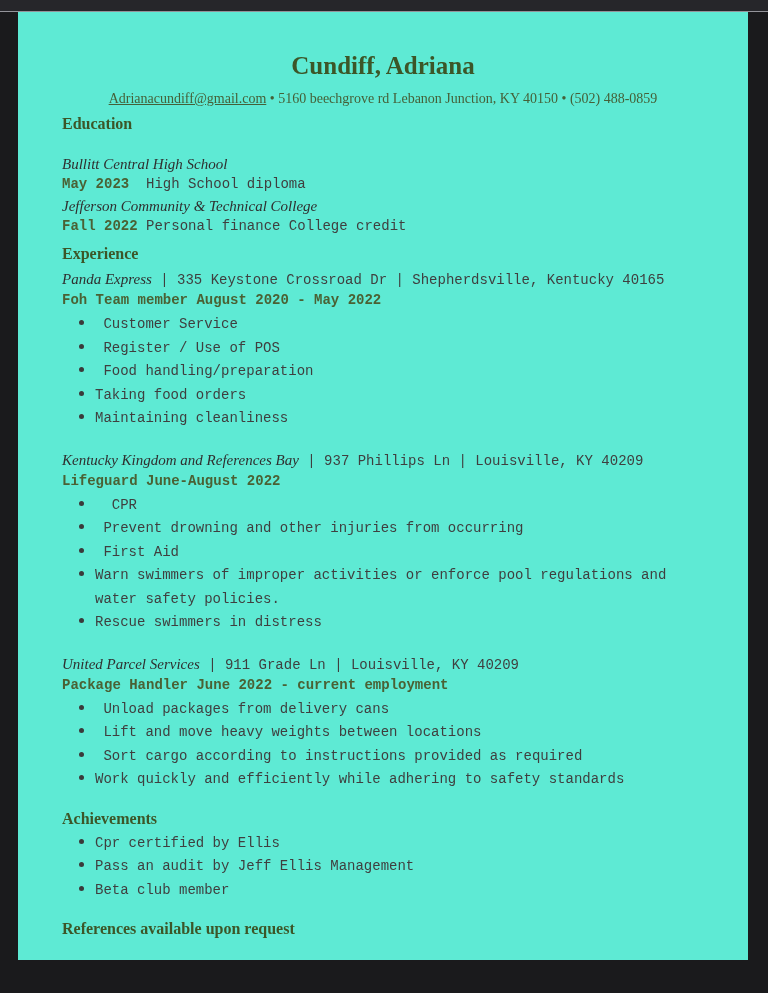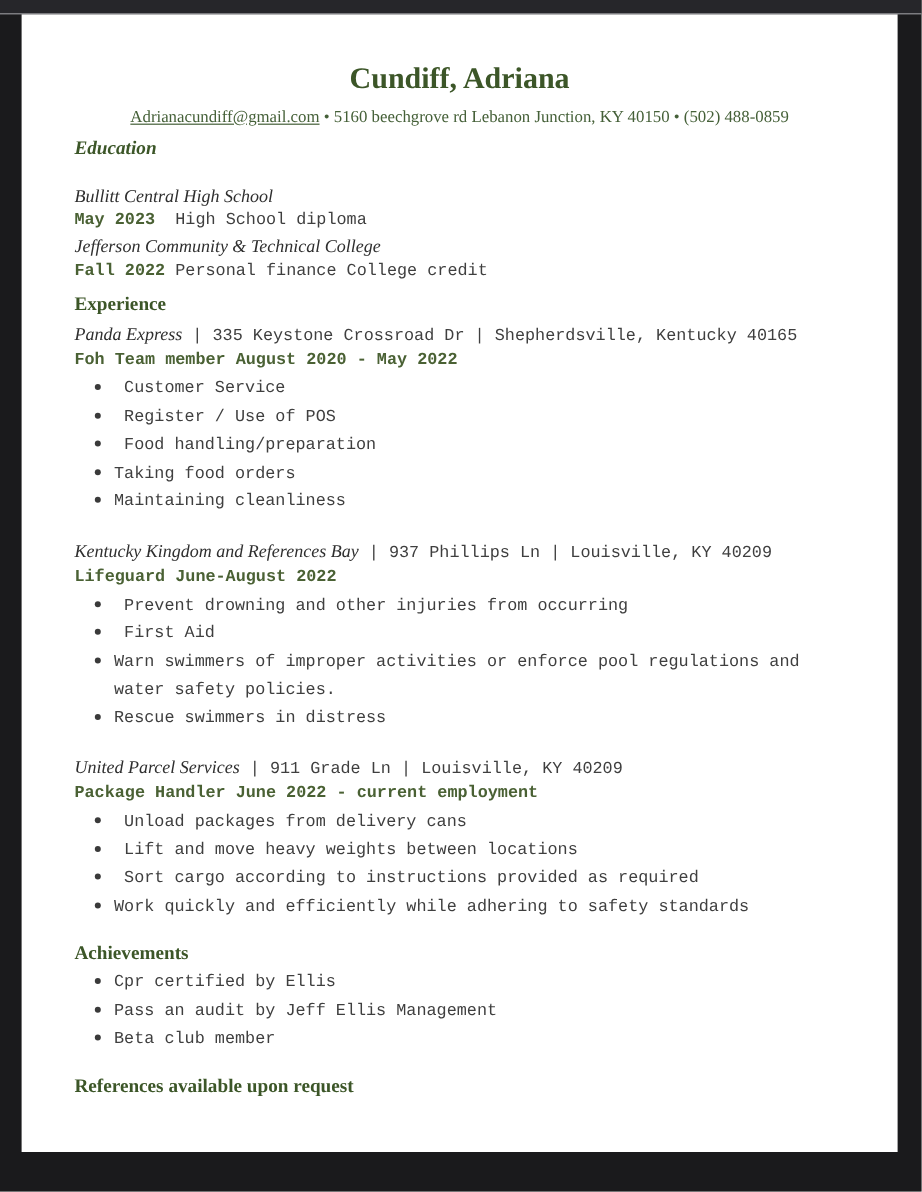--- a/index.html
+++ b/index.html
@@ -14,21 +14,21 @@
     position: absolute; top: 0; left: 0; width: 768px; height: 11px;
     background: #26262a;
   }
   .seam {
     position: absolute; top: 11px; left: 0; width: 768px; height: 1px;
     background: #94949a;
   }
   .page {
     position: absolute; top: 12px; left: 18px;
     width: 730px; height: 948px;
-    background: #ffffff;
+    background: #5eead4;
     padding: 38px 44px 20px 44px;
   }
   .doc-title {
     font-size: 25px; line-height: 32px; font-weight: 700;
     color: #3c5628; text-align: center;
     font-family: "Liberation Serif", serif;
   }
   .contact-line {
     margin-top: 8px;
     font-size: 14px; line-height: 18px;
@@ -36,21 +36,21 @@
     white-space: pre-wrap;
   }
   .contact-line a {
     color: #456038; text-decoration: underline; cursor: pointer;
   }
   h2.section-heading {
     font-size: 16px; line-height: 20px; font-weight: 700;
     color: #3c5628;
     font-family: "Liberation Serif", serif;
   }
-  .h2-education { margin-top: 6px; font-style: italic; }
+  .h2-education { margin-top: 6px; }
   .h2-experience { margin-top: 8px; }
   .h2-achievements { margin-top: 18px; }
   .footer-note {
     margin-top: 18px;
     font-size: 16px; line-height: 20px; font-weight: 700;
     color: #3c5628;
   }
   .school-line, .employer-line {
     font-size: 15px; line-height: 20px;
     color: #2f2f2f;
@@ -114,20 +114,21 @@
       <li><span class="bullet-dot"></span><span class="bullet-text"> Food handling/preparation</span></li>
       <li><span class="bullet-dot"></span><span class="bullet-text">Taking food orders</span></li>
       <li><span class="bullet-dot"></span><span class="bullet-text">Maintaining cleanliness</span></li>
     </ul>
   </div>
 
   <div class="job">
     <p class="employer-line"><span class="employer-name">Kentucky Kingdom and References Bay</span><span class="location"> | 937 Phillips Ln | Louisville, KY 40209</span></p>
     <p class="role-line">Lifeguard June-August 2022</p>
     <ul class="bullet-list">
+      <li><span class="bullet-dot"></span><span class="bullet-text">  CPR</span></li>
       <li><span class="bullet-dot"></span><span class="bullet-text"> Prevent drowning and other injuries from occurring</span></li>
       <li><span class="bullet-dot"></span><span class="bullet-text"> First Aid</span></li>
       <li><span class="bullet-dot"></span><span class="bullet-text">Warn swimmers of improper activities or enforce pool regulations and water safety policies.</span></li>
       <li><span class="bullet-dot"></span><span class="bullet-text">Rescue swimmers in distress</span></li>
     </ul>
   </div>
 
   <div class="job">
     <p class="employer-line"><span class="employer-name">United Parcel Services</span><span class="location"> | 911 Grade Ln | Louisville, KY 40209</span></p>
     <p class="role-line">Package Handler June 2022 - current employment</p>

